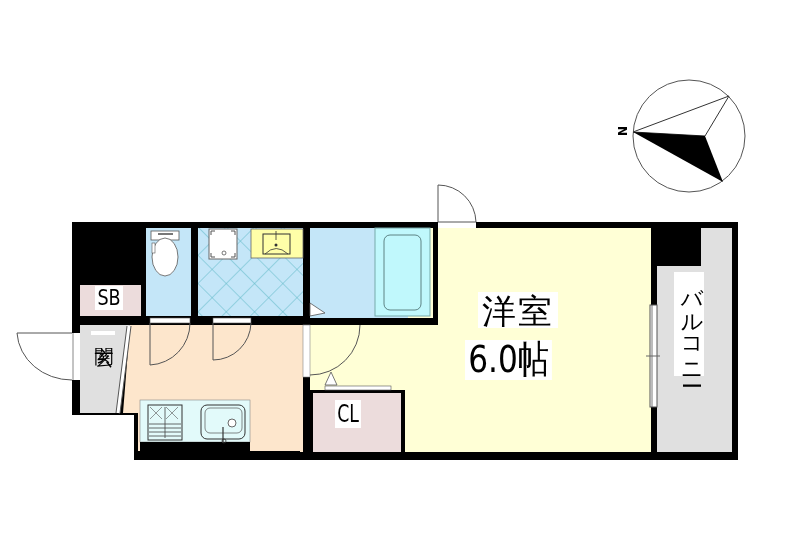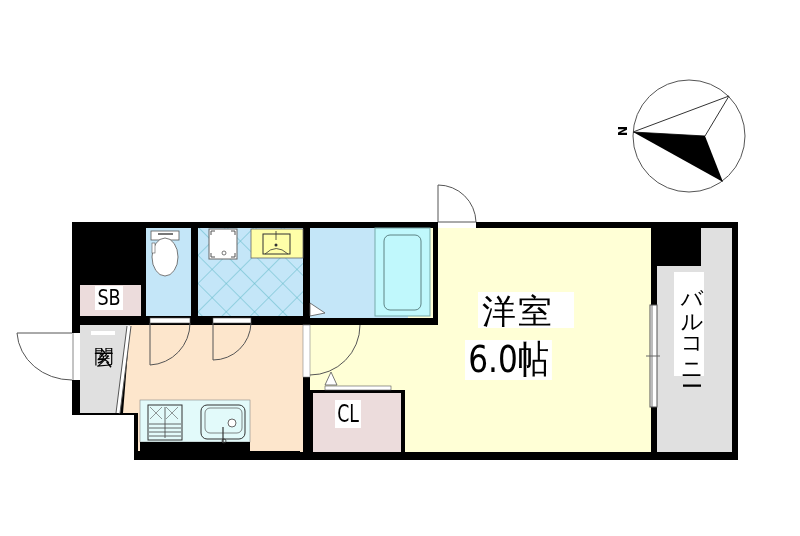--- a/index.html
+++ b/index.html
@@ -2,21 +2,21 @@
 <html><head>
   <meta charset="utf-8">
   <style>
     html, body { margin: 0; padding: 0; background: #ffffff; }
     body { width: 800px; height: 536px; position: relative; overflow: hidden; font-family: "DejaVu Sans", sans-serif; }
     svg { position: absolute; left: 0; top: 0; }
     .lbl { position: absolute; background: #ffffff; color: #000; line-height: 1; white-space: nowrap; }
     .lbl-sb { left: 95px; top: 286px; font-size: 22px; padding: 1px 3px; transform: scaleX(0.8); transform-origin: left top; font-family: "DejaVu Sans", sans-serif; }
     .lbl-genkan { left: 91px; top: 331px; font-size: 19px; width: 22px; padding: 1px 1px; writing-mode: vertical-rl; text-orientation: upright; letter-spacing: 1px; }
     .lbl-cl { left: 335px; top: 400px; font-size: 24px; padding: 2px 3px; transform: scaleX(0.72); transform-origin: left top; }
-    .lbl-room { left: 478px; top: 292px; font-size: 34px; padding: 2px 20px 0 4px; letter-spacing: 2px; }
+    .lbl-room { left: 478px; top: 292px; font-size: 34px; padding: 2px 4px 0 4px; letter-spacing: 2px; }
     .lbl-area { left: 465px; top: 340px; font-size: 38px; padding: 0 4px 2px 4px; transform: scaleX(0.82); transform-origin: left top; }
     .lbl-balcony { left: 674px; top: 272px; font-size: 22px; width: 28px; padding: 2px 1px; writing-mode: vertical-rl; text-orientation: upright; }
   </style>
 </head>
 <body>
 
 <svg width="800" height="536" viewBox="0 0 800 536" xmlns="http://www.w3.org/2000/svg">
   <defs>
     <pattern id="tile" width="20" height="20" patternUnits="userSpaceOnUse" patternTransform="rotate(45)">
       <rect width="20" height="20" fill="#c4e6f8"></rect>

